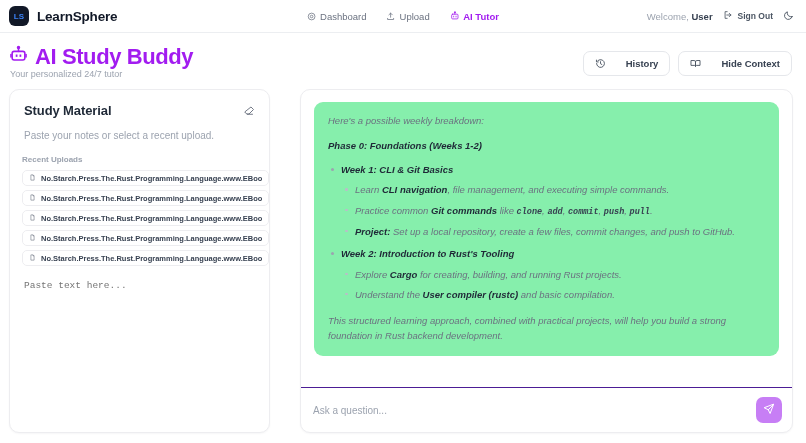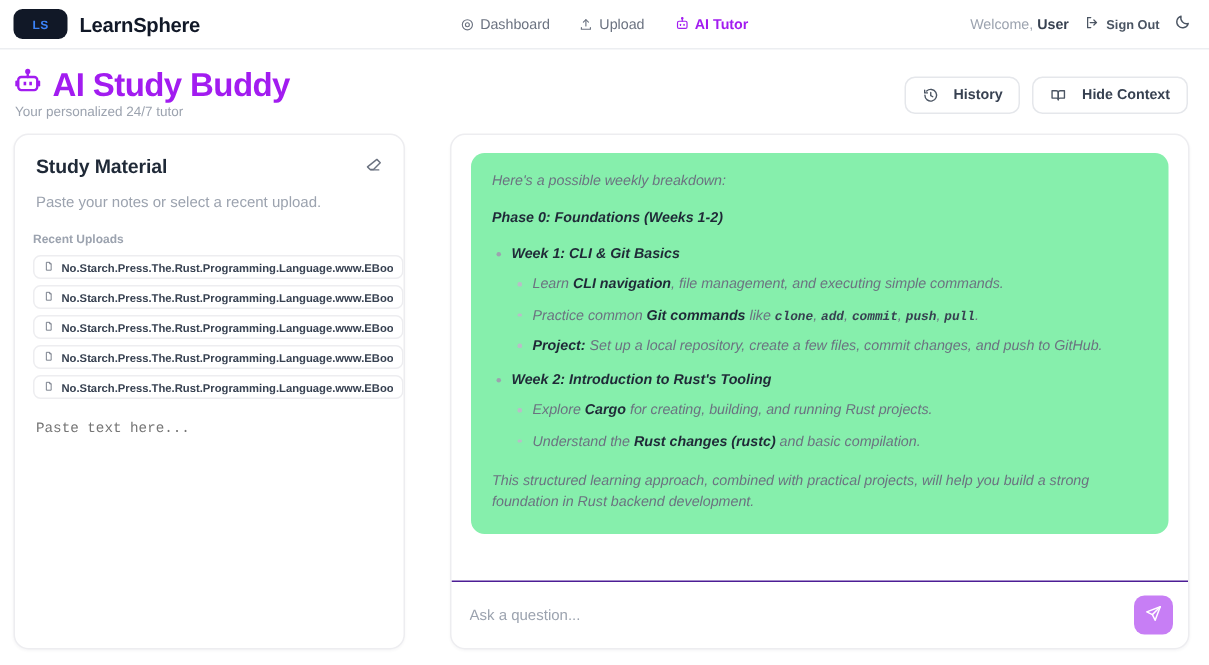--- a/index.html
+++ b/index.html
@@ -14,21 +14,21 @@
   
   .navbar {
     height: 33px;
     display: flex; align-items: center;
     padding: 0 12px 0 9px;
     border-bottom: 1px solid #eceef1;
     background: #ffffff;
   }
   .brand { display: flex; align-items: center; gap: 8px; }
   .brand-logo {
-    width: 36px; height: 20px; border-radius: 6px;
+    width: 20px; height: 20px; border-radius: 6px;
     background: #111827;
     display: flex; align-items: center; justify-content: center;
     font-size: 8px; font-weight: 700; color: #3b82f6;
     letter-spacing: .2px;
     text-align: center;
   }
   .brand-name { font-size: 13.5px; font-weight: 700; color: #111827; letter-spacing: -.2px; }
 
   .nav-center {
     position: absolute; left: 50%; transform: translateX(-50%);
@@ -58,21 +58,21 @@
   .page-title-wrap { display: flex; flex-direction: column; gap: 1px; }
   .page-title {
     display: flex; align-items: center; gap: 7px;
     font-size: 22px; font-weight: 700; color: #a21cf0;
     letter-spacing: -.4px; line-height: 1;
   }
   .page-sub { font-size: 9px; color: #9ca3af; margin-left: 1px; }
 
   .head-actions { margin-left: auto; display: flex; gap: 8px; padding-top: 6px; }
   .btn {
-    display: flex; align-items: center; gap: 10px;
+    display: flex; align-items: center; gap: 20px;
     height: 25px; padding: 0 11px;
     border: 1px solid #e5e7eb; border-radius: 7px;
     background: #fff; font-size: 9.5px; color: #374151; font-weight: 600;
     white-space: nowrap;
   }
   .btn svg { display: block; color: #4b5563; }
 
   
   .layout {
     display: flex; gap: 30px;
@@ -354,21 +354,21 @@
             <ul>
               <li><span>Learn </span><b>CLI navigation</b><span>, file management, and executing simple commands.</span></li>
               <li><span>Practice common </span><b>Git commands</b><span> like </span><code>clone</code><span>, </span><code>add</code><span>, </span><code>commit</code><span>, </span><code>push</code><span>, </span><code>pull</code><span>.</span></li>
               <li><b>Project:</b><span> Set up a local repository, create a few files, commit changes, and push to GitHub.</span></li>
             </ul>
           </li>
           <li>
             <span class="wk-title">Week 2: Introduction to Rust's Tooling</span>
             <ul>
               <li><span>Explore </span><b>Cargo</b><span> for creating, building, and running Rust projects.</span></li>
-              <li><span>Understand the </span><b>Rust changes (rustc)</b><span> and basic compilation.</span></li>
+              <li><span>Understand the </span><b>User compiler (rustc)</b><span> and basic compilation.</span></li>
             </ul>
           </li>
         </ul>
         <p class="closing">This structured learning approach, combined with practical projects, will help you build a strong foundation in Rust backend development.</p>
       </div>
     </div>
 
     <div class="composer">
       <input type="text" placeholder="Ask a question..." style="">
       <button class="send-btn" style="background: rgb(199, 126, 245);">

